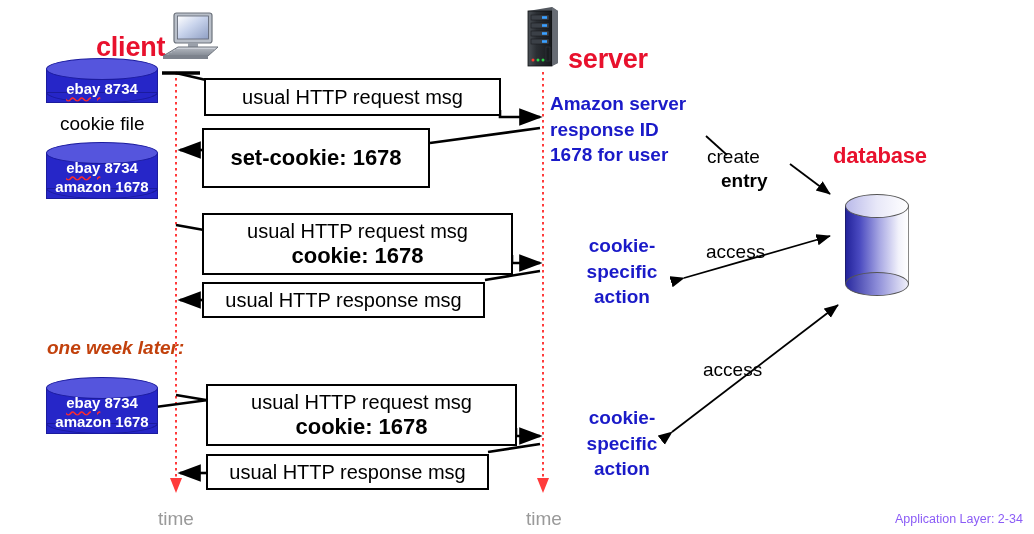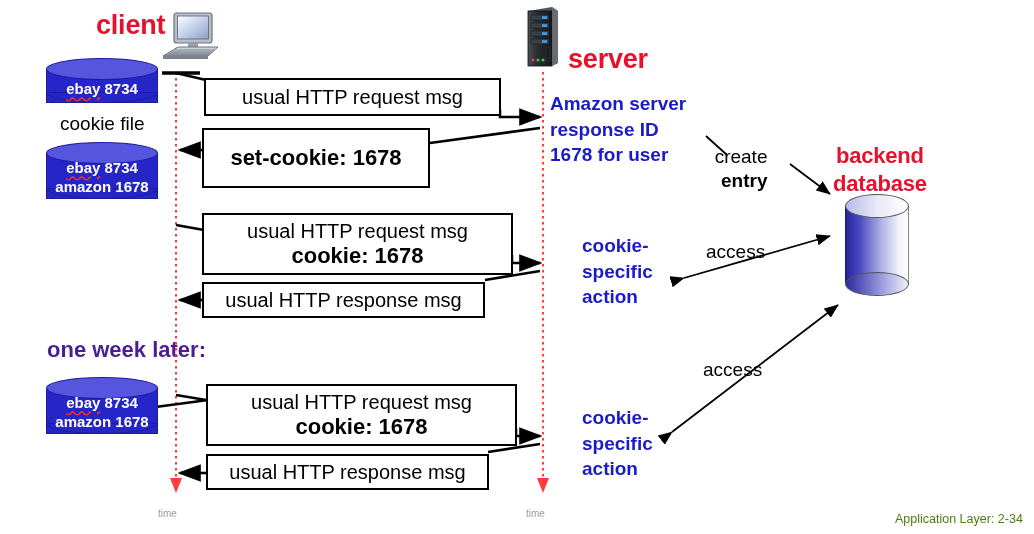--- a/index.html
+++ b/index.html
@@ -30,38 +30,39 @@
   }
   .label-black {
     color: #000000;
     font-size: 19px;
     white-space: nowrap;
   }
   .label-blue {
     color: #1a1ac8;
     font-size: 19px;
     font-weight: bold;
-    text-align: left;
+    text-align: center;
     line-height: 1.35;
     white-space: nowrap;
   }
   .label-italic {
-    color: #4c1d95;
-    font-size: 22px;
+    color: #c2410c;
+    font-size: 19px;
+    font-style: italic;
     font-weight: 600;
     white-space: nowrap;
   }
   .label-gray {
     color: #9a9a9a;
-    font-size: 10px;
+    font-size: 19px;
     white-space: nowrap;
     text-align: center;
   }
   .footer {
-    color: #4d7c0f;
+    color: #8b5cf6;
     font-size: 12.5px;
     white-space: nowrap;
   }
 
   
   .msgbox {
     background: #ffffff;
     border: 2px solid #000000;
     box-sizing: border-box;
     display: flex;
@@ -208,21 +209,21 @@
     <line x1="148" y1="408" x2="208" y2="400" stroke="#000" stroke-width="2.6"></line>
 
     <line x1="706" y1="136" x2="727" y2="155" stroke="#000" stroke-width="1.8"></line>
     <line x1="790" y1="164" x2="830" y2="194" stroke="#000" stroke-width="1.8" marker-end="url(#ah)"></line>
 
     <line x1="684" y1="278" x2="830" y2="236" stroke="#000" stroke-width="1.8" marker-start="url(#ah)" marker-end="url(#ah)"></line>
 
     <line x1="672" y1="432" x2="838" y2="305" stroke="#000" stroke-width="1.8" marker-start="url(#ah)" marker-end="url(#ah)"></line>
   </svg>
 
-  <div class="abs label-red" style="left:96px; top:10px;">client</div>
+  <div class="abs label-red" style="left:96px; top:32px;">client</div>
 
   <div class="abs" style="left:160px; top:8px; width:62px; height:60px;">
     <svg viewBox="0 0 62 60" width="62" height="60">
       <defs>
         <linearGradient id="scr" x1="0" y1="0" x2="1" y2="1">
           <stop offset="0%" stop-color="#ffffff"></stop>
           <stop offset="45%" stop-color="#c9d4ec"></stop>
           <stop offset="100%" stop-color="#8f9fc4"></stop>
         </linearGradient>
         <linearGradient id="kbg" x1="0" y1="0" x2="0" y2="1">
@@ -316,31 +317,30 @@
     <div>specific</div>
     <div>action</div>
   </div>
 
   <div class="abs label-blue" style="left:582px; top:405px; width:80px;">
     <div>cookie-</div>
     <div>specific</div>
     <div>action</div>
   </div>
 
-  <div class="abs label-black" style="left:707px; top:145px; text-align:right; line-height:1.25;">
+  <div class="abs label-black" style="left:707px; top:145px; text-align:left; line-height:1.25;">
     <div>create</div>
     <div style="padding-left:14px;font-weight:bold;">entry</div>
   </div>
 
   <div class="abs label-black" style="left:706px; top:241px;">access</div>
 
   <div class="abs label-black" style="left:703px; top:359px;">access</div>
 
   <div class="abs label-red" style="left:833px; top:142px; font-size:22px; text-align:center; line-height:1.25;">
-    <div>backend</div>
     <div>database</div>
   </div>
 
   <div class="abs db" style="left:845px; top:194px; width:64px; height:102px;">
     <div class="dbody" style="top:12px; height:78px;"></div>
     <div class="dbot" style="top:78px;"></div>
     <div class="dtop" style="top:0px;"></div>
   </div>
 
   <div class="abs msgbox" style="left:204px; top:78px; width:297px; height:38px;">

